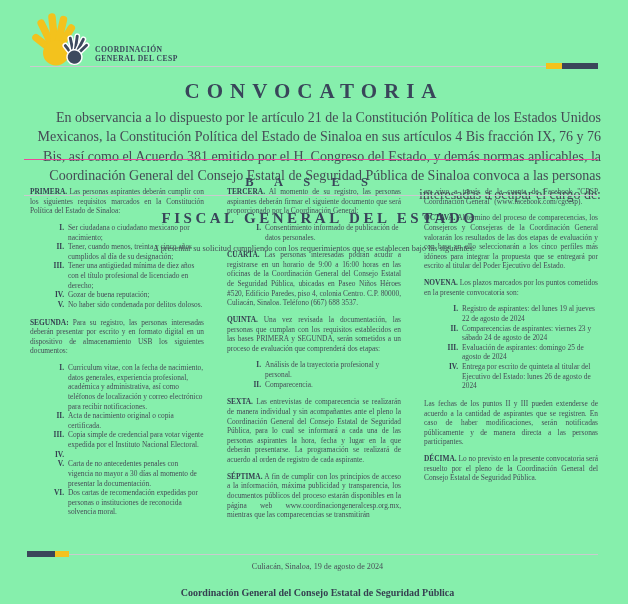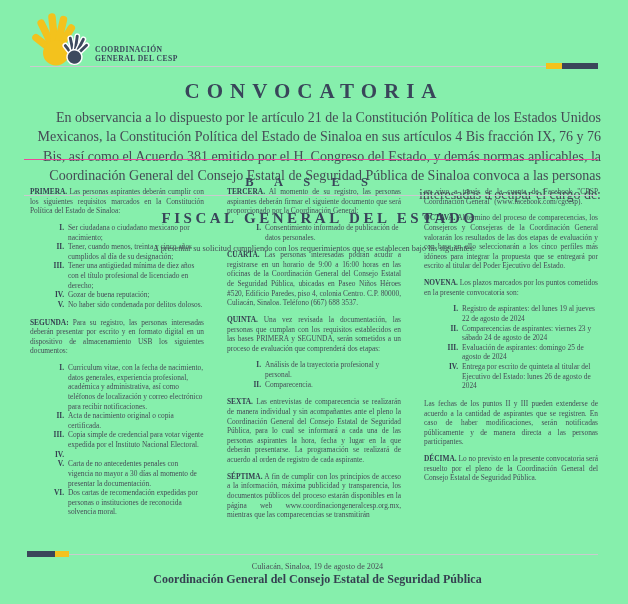--- a/index.html
+++ b/index.html
@@ -59,21 +59,21 @@
   .col { flex: 1 1 0; font-size: 7.4px; line-height: 1.3; color: #474d57; }
   .para { margin-bottom: 7px; text-align: justify; }
   .para .lbl { font-weight: bold; color: #353f50; }
   .rlist { margin: 1px 0 8px; padding-left: 19px; }
   .rlist-item { display: grid; grid-template-columns: 15px 1fr; column-gap: 4px; }
   .rlist-item .num { font-weight: bold; text-align: right; color: #353f50; }
   
   .rule-bottom { top: 554px; }
   .footer-text { position: absolute; top: 562px; left: 0; right: 0; text-align: center; padding-left: 7px; }
   .footer-date { font-size: 8.2px; color: #4a5059; }
-  .footer-org { margin-top: 1px; font-size: 12px; font-weight: bold; color: #353f50; }
+  .footer-org { margin-top: 16px; font-size: 10px; font-weight: bold; color: #353f50; }
 </style>
 </head>
 <body>
 
 <div class="page">
 
   <svg class="logo-svg" viewBox="0 0 140 112" xmlns="http://www.w3.org/2000/svg" aria-hidden="true">
     <defs>
       <g id="hand">
         <rect x="42" y="26" width="15" height="52" rx="7.5" transform="rotate(-52 50 84)"></rect>

